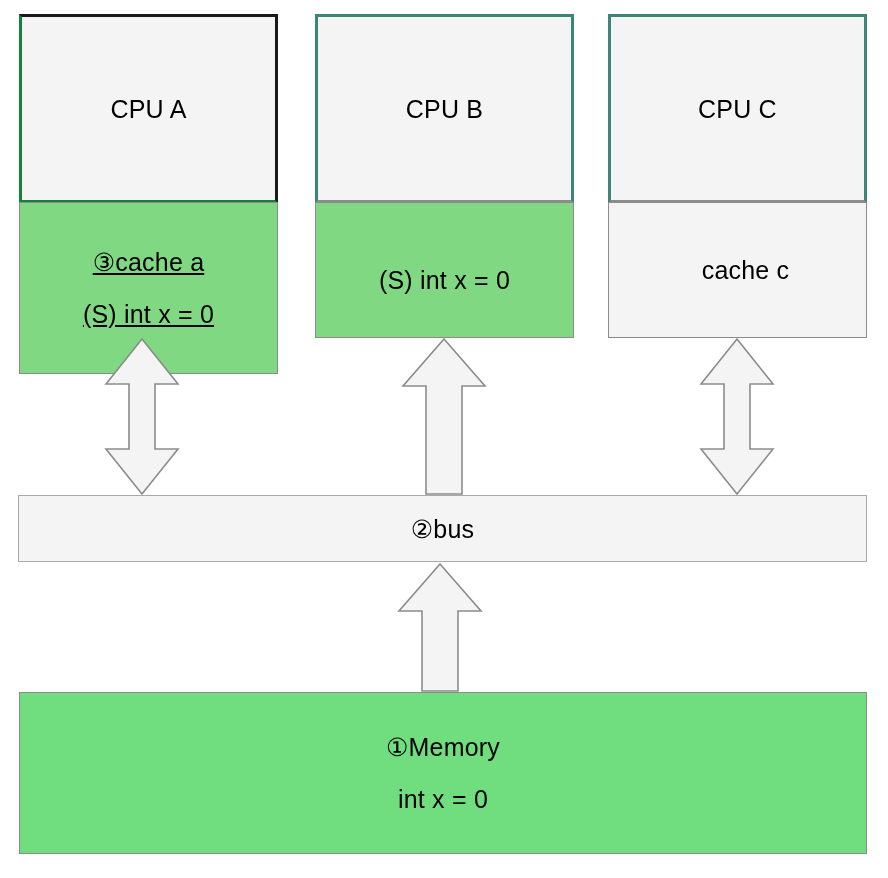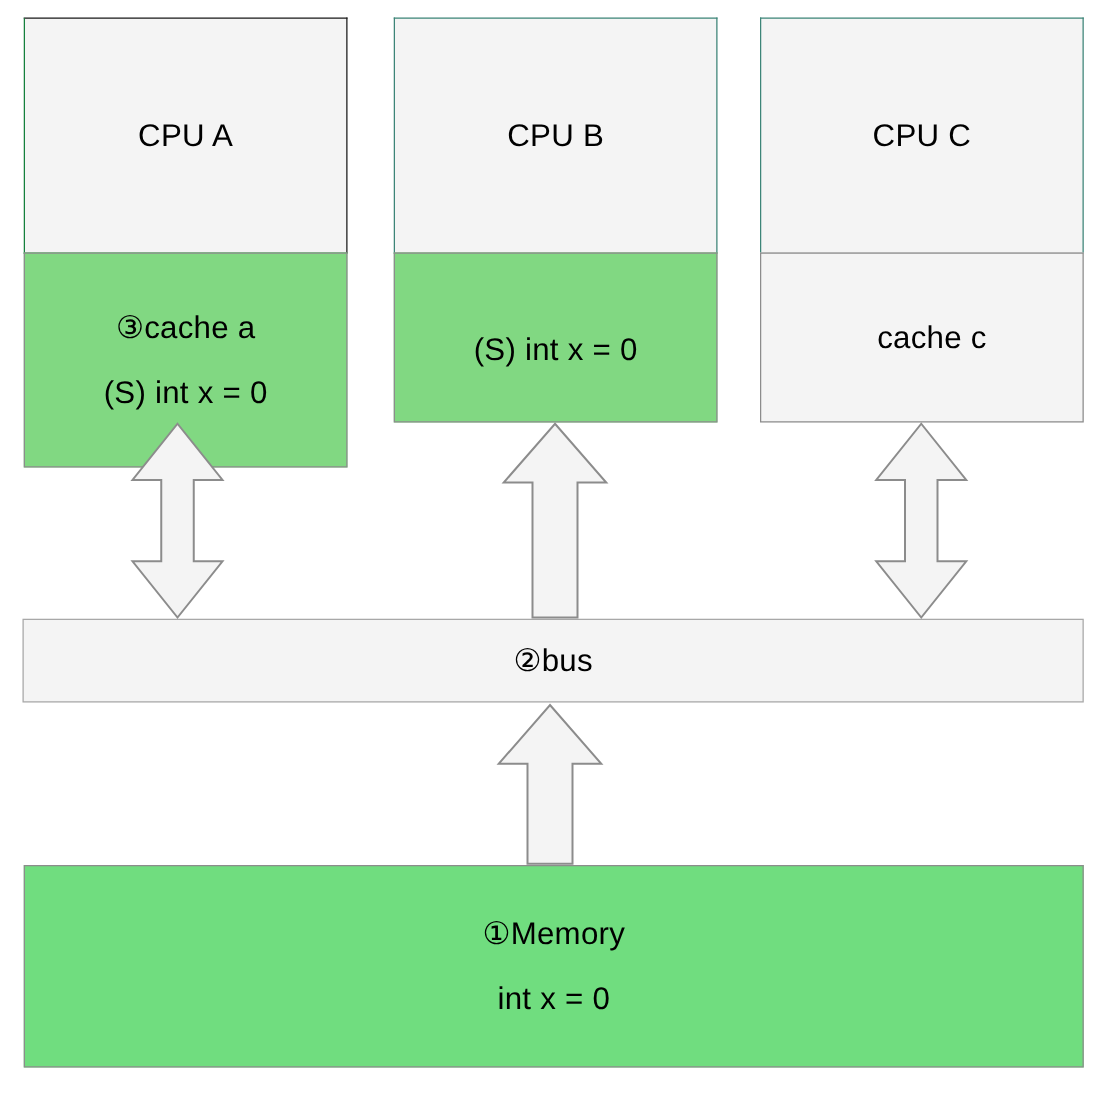--- a/index.html
+++ b/index.html
@@ -25,21 +25,21 @@
     align-items: center;
     justify-content: center;
     text-align: center;
     color: #000000;
     font-size: 25px;
     line-height: 1.28;
     letter-spacing: 0.2px;
   }
   .cpu-box {
     background: #f4f4f4;
-    border: 1px solid #15803d;
+    border: 3px solid #15803d;
   }
   .cpu-box.dark-top {
     border-top-color: #1a1a1a;
     border-right-color: #1a1a1a;
   }
   .cpu-box.teal {
     border-color: #3d8578;
     border-bottom-color: #8c8c8c;
   }
   .cache-box {
@@ -77,21 +77,21 @@
   }
 </style>
 </head>
 <body>
 
 <div id="canvas">
 
   <div class="box cpu-box dark-top" style="left:19px; top:14px; width:259px; height:189px;">
     <span>CPU A</span>
   </div>
-  <div class="box cache-box" style="left:19px; top:202px; width:259px; height:172px;">
+  <div class="box cache-box" style="left:19px; top:202px; width:259px; height:172px;text-decoration:underline;">
     <span>③cache a</span>
     <span class="line2">(S) int x = 0</span>
   </div>
 
   <div class="box cpu-box teal" style="left:315px; top:14px; width:259px; height:189px;">
     <span>CPU B</span>
   </div>
   <div class="box cache-box" style="left:315px; top:202px; width:259px; height:136px;">
     <span class="line2">(S)  int x = 0</span>
   </div>

